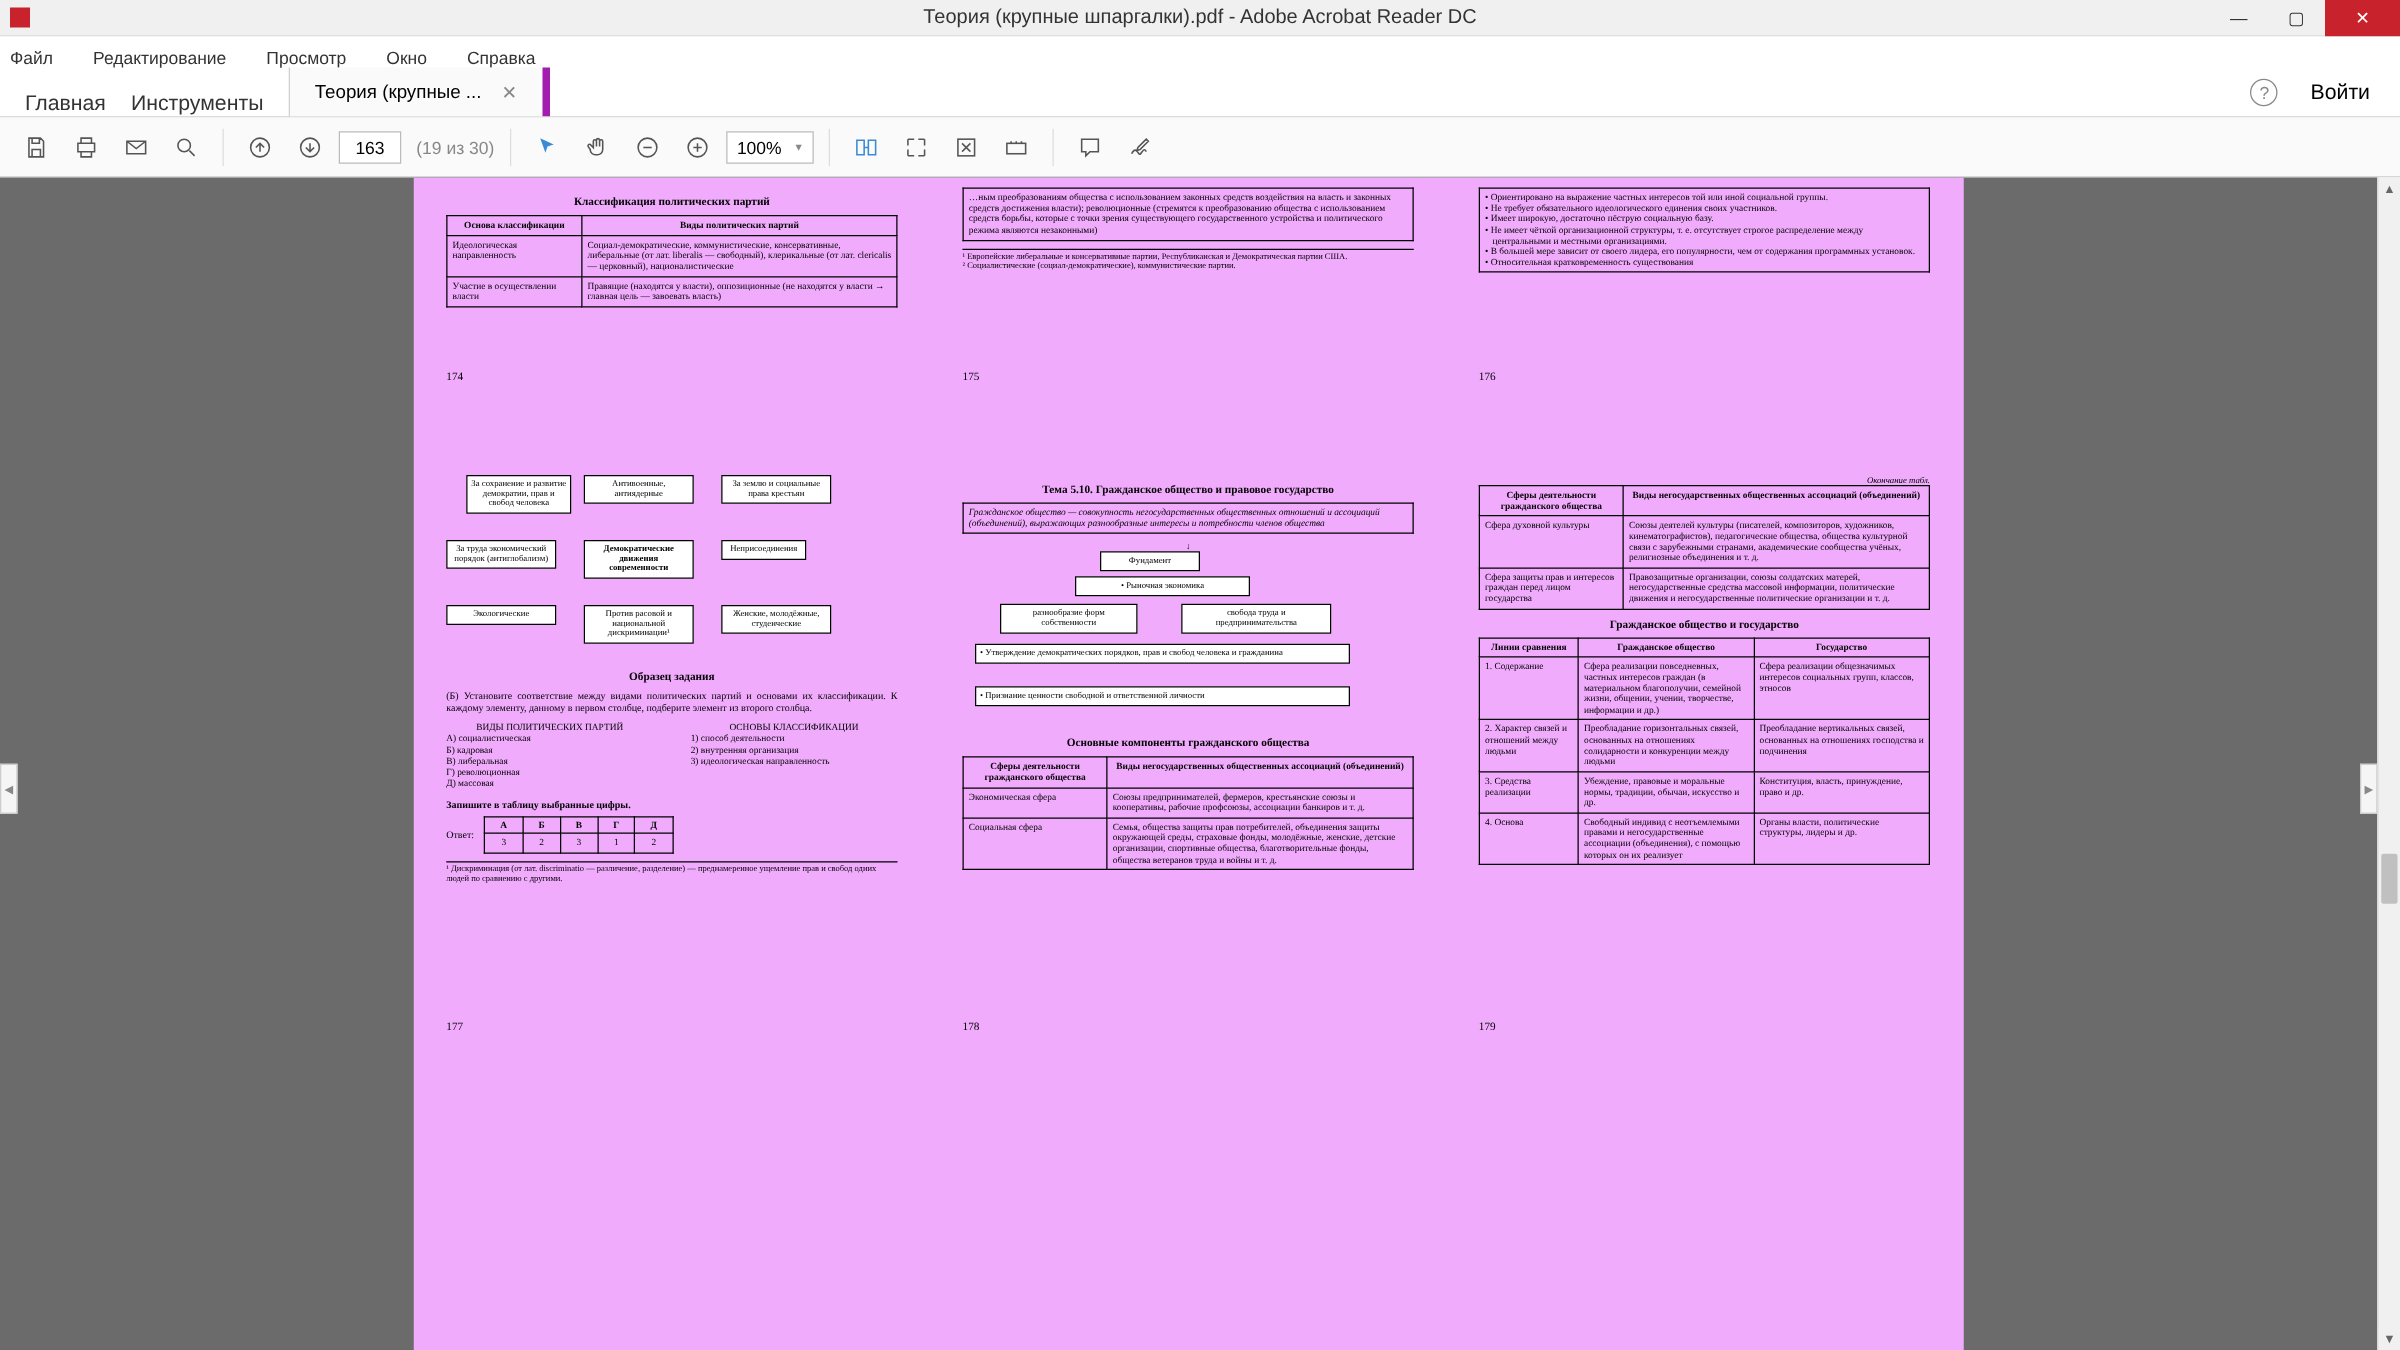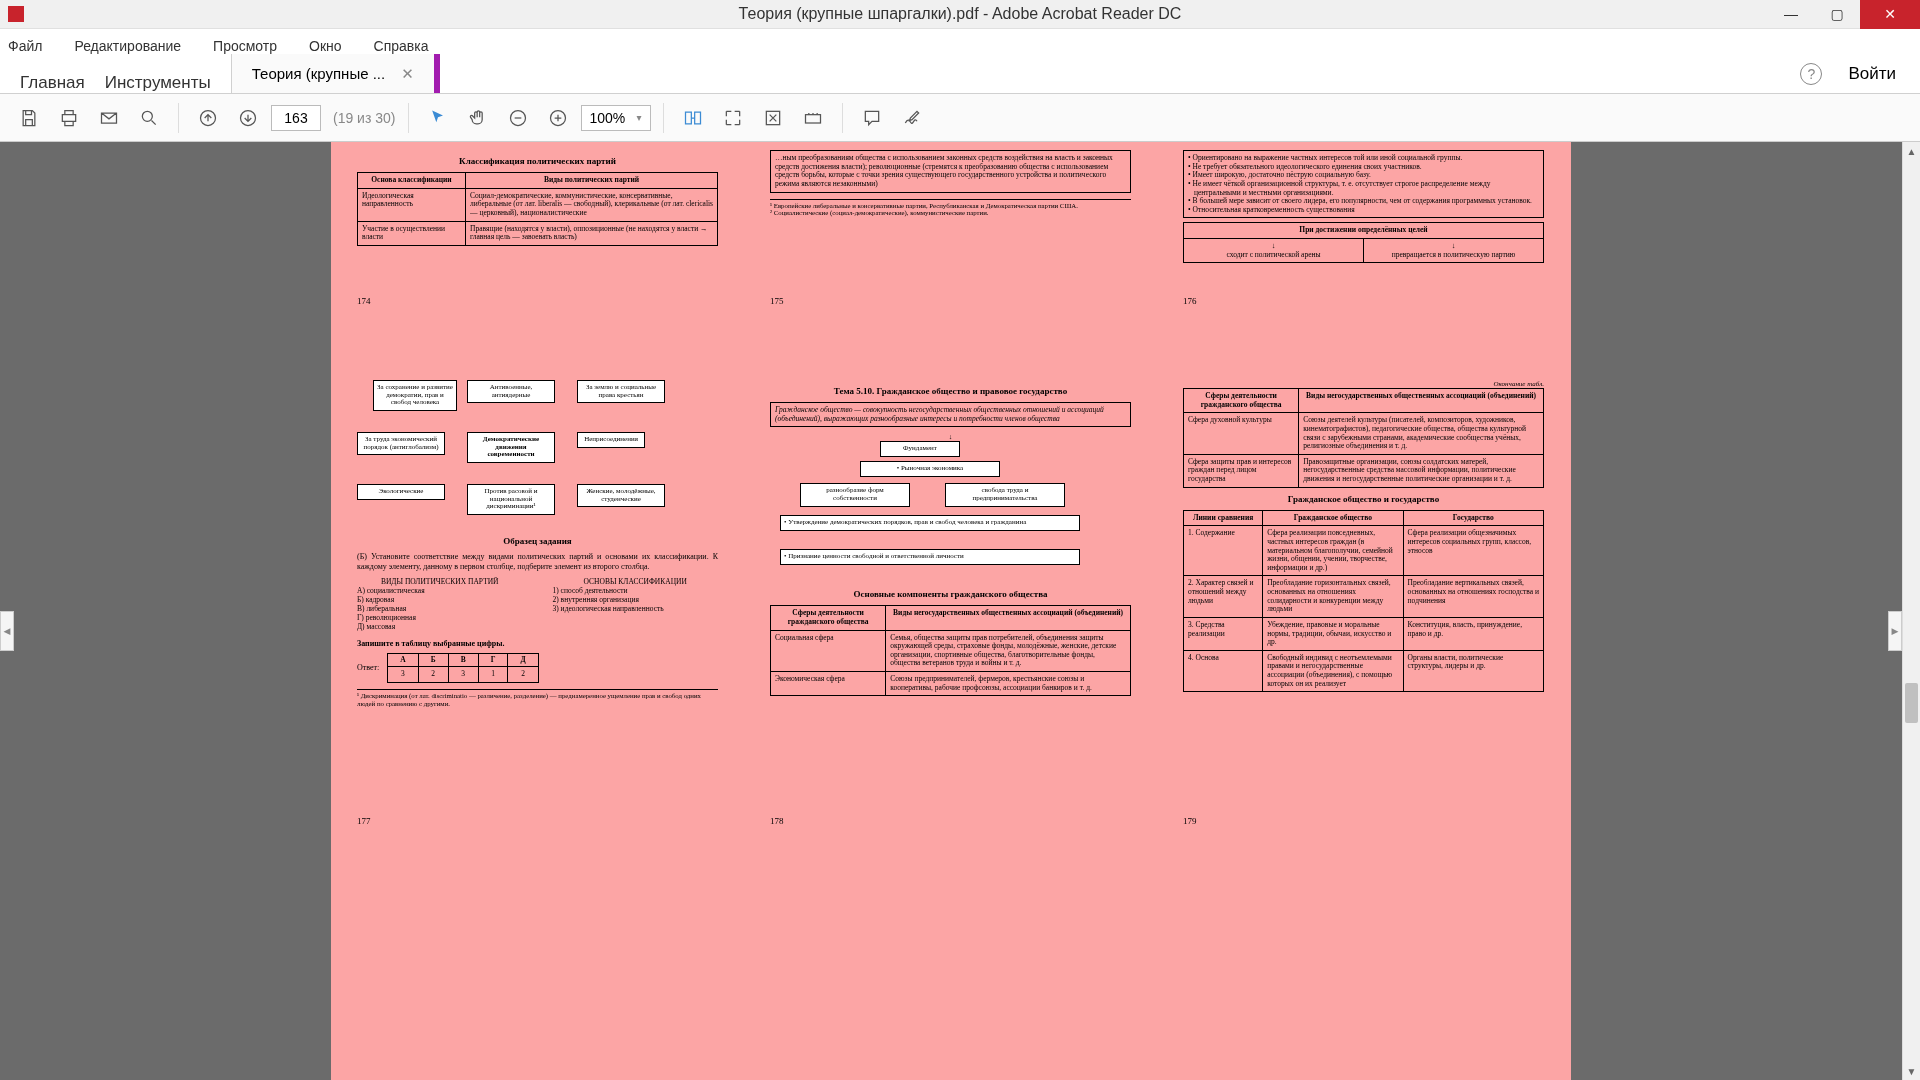--- a/index.html
+++ b/index.html
@@ -30,21 +30,21 @@
 .zoom-select::after{content:"▾";color:#888;font-size:10px}
 .viewport{position:absolute;top:142px;left:0;right:18px;bottom:0;background:#6b6b6b;display:flex;justify-content:center;overflow:hidden}
 .side-handle{position:absolute;top:50%;width:14px;height:40px;background:#f5f5f5;border:1px solid #ccc;display:flex;align-items:center;justify-content:center;font-size:9px;color:#888}
 .side-handle.left{left:0}
 .side-handle.right{right:0}
 .vscroll{position:absolute;top:142px;right:0;bottom:0;width:18px;background:#f0f0f0;border-left:1px solid #ddd}
 .vscroll .arrow{height:18px;display:flex;align-items:center;justify-content:center;font-size:10px;color:#666;background:#f0f0f0}
 .vscroll .track{position:absolute;top:18px;bottom:18px;left:0;right:0}
 .vscroll .thumb{position:absolute;left:2px;right:2px;background:#c0c0c0;border-radius:2px}
 .vscroll .arrow.down{position:absolute;bottom:0;width:100%}
-.pages-container{width:1240px;background:#fca5a5;position:relative;font-family:"Times New Roman",serif;color:#000;font-size:8px}
+.pages-container{width:1240px;background:#f0abfc;position:relative;font-family:"Times New Roman",serif;color:#000;font-size:8px}
 .page-row{display:flex}
 .page{width:413px;position:relative;padding:8px 26px 20px 26px}
 .page-num{position:absolute;bottom:6px;font-size:9px}
 .page:nth-child(1) .page-num{left:26px}
 .page:nth-child(2) .page-num{left:26px}
 .page:nth-child(3) .page-num{left:26px}
 .dtable{border-collapse:collapse;width:100%;font-size:7.5px;line-height:1.15}
 .dtable td,.dtable th{border:1px solid #000;padding:3px 4px;vertical-align:top}
 .dtable th{font-weight:bold;text-align:center}
 .sec-title{font-weight:bold;text-align:center;font-size:9px;margin:6px 0}
@@ -243,31 +243,20 @@
             <div>• Ориентировано на выражение частных интересов той или иной социальной группы.</div>
             <div>• Не требует обязательного идеологического единения своих участников.</div>
             <div>• Имеет широкую, достаточно пёструю социальную базу.</div>
             <div>• Не имеет чёткой организационной структуры, т. е. отсутствует строгое распределение между центральными и местными организациями.</div>
             <div>• В большей мере зависит от своего лидера, его популярности, чем от содержания программных установок.</div>
             <div>• Относительная кратковременность существования</div>
           </div>
         </td>
               </tr>
             </tbody>
-          </table>
-        <table class="dtable" style="margin-top:4px">
-          <tbody>
-              <tr>
-                <th colspan="2">При достижении определённых целей</th>
-              </tr>
-          <tr>
-                <td style="text-align:center;width:50%">↓<br><span>сходит с политической арены</span></td>
-                <td style="text-align:center">↓<br><span>превращается в политическую партию</span></td>
-              </tr>
-        </tbody>
           </table>
         <div class="page-num">176</div>
       </div>
     </div>
 
     <div class="page-row" style="margin-top:60px">
 
       <div class="page" style="height:460px">
         <div class="diagram" style="height:150px">
           <div class="dbox" style="left:16px;top:0;width:84px">За сохранение и развитие демократии, прав и свобод человека</div>
@@ -344,26 +333,26 @@
           <div class="dbox" style="left:10px;top:116px;width:300px;text-align:left">• Признание ценности свободной и ответственной личности</div>
         </div>
         <div class="sec-title">Основные компоненты гражданского общества</div>
         <table class="dtable">
           <tbody>
               <tr>
                 <th style="width:32%">Сферы деятельности гражданского общества</th>
                 <th>Виды негосударственных общественных ассоциаций (объединений)</th>
               </tr>
           <tr>
+                <td>Экономическая сфера</td>
+                <td>Союзы предпринимателей, фермеров, крестьянские союзы и кооперативы, рабочие профсоюзы, ассоциации банкиров и т. д.</td>
+              </tr>
+          <tr>
                 <td>Социальная сфера</td>
                 <td>Семья, общества защиты прав потребителей, объединения защиты окружающей среды, страховые фонды, молодёжные, женские, детские организации, спортивные общества, благотворительные фонды, общества ветеранов труда и войны и т. д.</td>
-              </tr>
-          <tr>
-                <td>Экономическая сфера</td>
-                <td>Союзы предпринимателей, фермеров, крестьянские союзы и кооперативы, рабочие профсоюзы, ассоциации банкиров и т. д.</td>
               </tr>
         </tbody>
           </table>
         <div class="page-num">178</div>
       </div>
 
       <div class="page" style="height:460px">
         <div style="text-align:right;font-style:italic;font-size:7px">Окончание табл.</div>
         <table class="dtable">
           <tbody>

